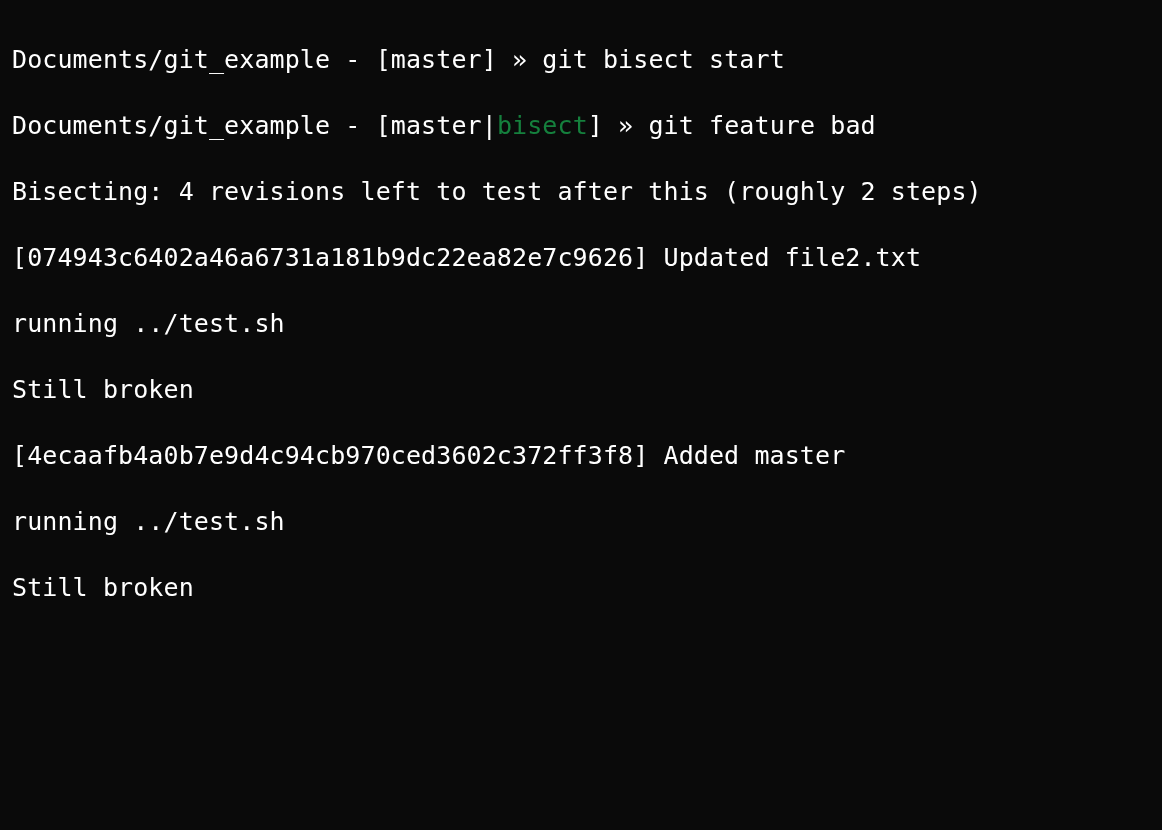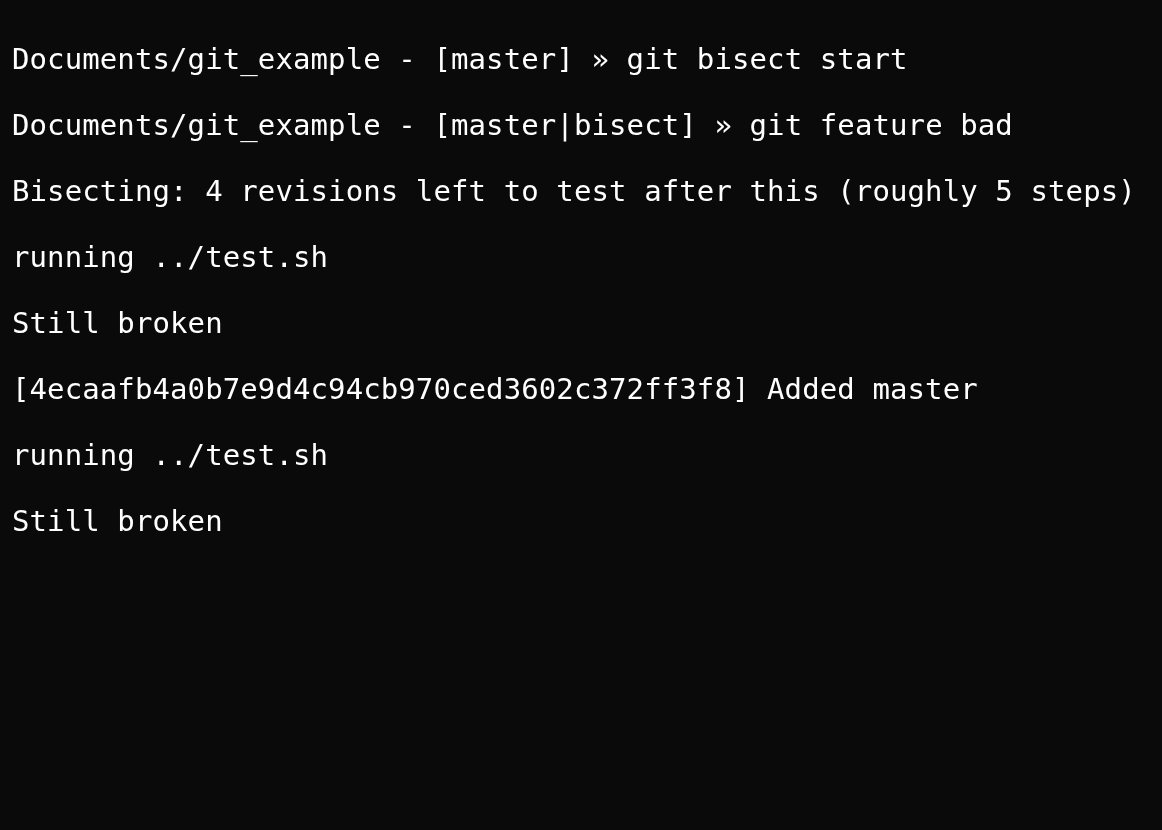--- a/index.html
+++ b/index.html
@@ -12,43 +12,44 @@
   }
   .terminal {
     position: absolute;
     top: 0;
     left: 0;
     width: 1162px;
     height: 830px;
     box-sizing: border-box;
     padding: 10px 12px;
     font-family: "Menlo", "Consolas", "DejaVu Sans Mono", monospace;
-    font-size: 29px;
+    font-size: 25px;
     line-height: 33px;
     color: #ffffff;
     white-space: pre;
     letter-spacing: 0.1px;
   }
   .line { display: block; }
   .prompt-path   { color: #ffffff; }
   .prompt-dash   { color: #ffffff; }
   .prompt-branch { color: #ffffff; }
   .prompt-pipe   { color: #ffffff; }
-  .bisect        { color: #ffffff; }
+  .bisect        { color: #15803d; }
   .prompt-arrow  { color: #ffffff; }
   .cmd           { color: #ffffff; }
   .out           { color: #ffffff; }
 </style>
 </head>
 <body>
 
 <div class="terminal">
 <span class="line"><span class="prompt-path">Documents/git_example</span><span class="prompt-dash"> - </span><span>[</span><span class="prompt-branch">master</span><span>]</span><span class="prompt-arrow"> » </span><span class="cmd">git bisect start</span></span>
 <span class="line"><span class="prompt-path">Documents/git_example</span><span class="prompt-dash"> - </span><span>[</span><span class="prompt-branch">master</span><span class="prompt-pipe">|</span><span class="bisect">bisect</span><span>]</span><span class="prompt-arrow"> » </span><span class="cmd">git feature bad</span></span>
-<span class="line out">Bisecting: 4 revisions left to test after this (roughly 5 steps)</span>
+<span class="line out">Bisecting: 4 revisions left to test after this (roughly 2 steps)</span>
+<span class="line out">[074943c6402a46a6731a181b9dc22ea82e7c9626] Updated file2.txt</span>
 <span class="line out">running ../test.sh</span>
 <span class="line out">Still broken</span>
 <span class="line out">[4ecaafb4a0b7e9d4c94cb970ced3602c372ff3f8] Added master</span>
 <span class="line out">running ../test.sh</span>
 <span class="line out">Still broken</span>
 
 
 
 
 

